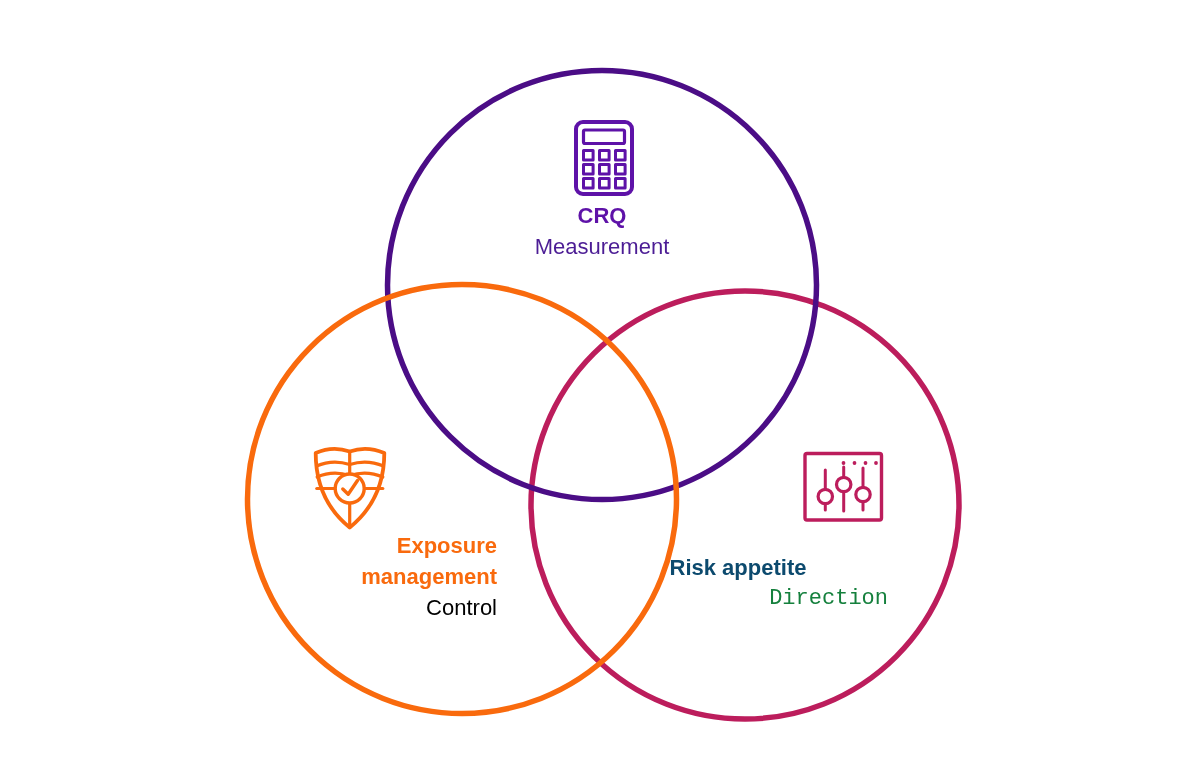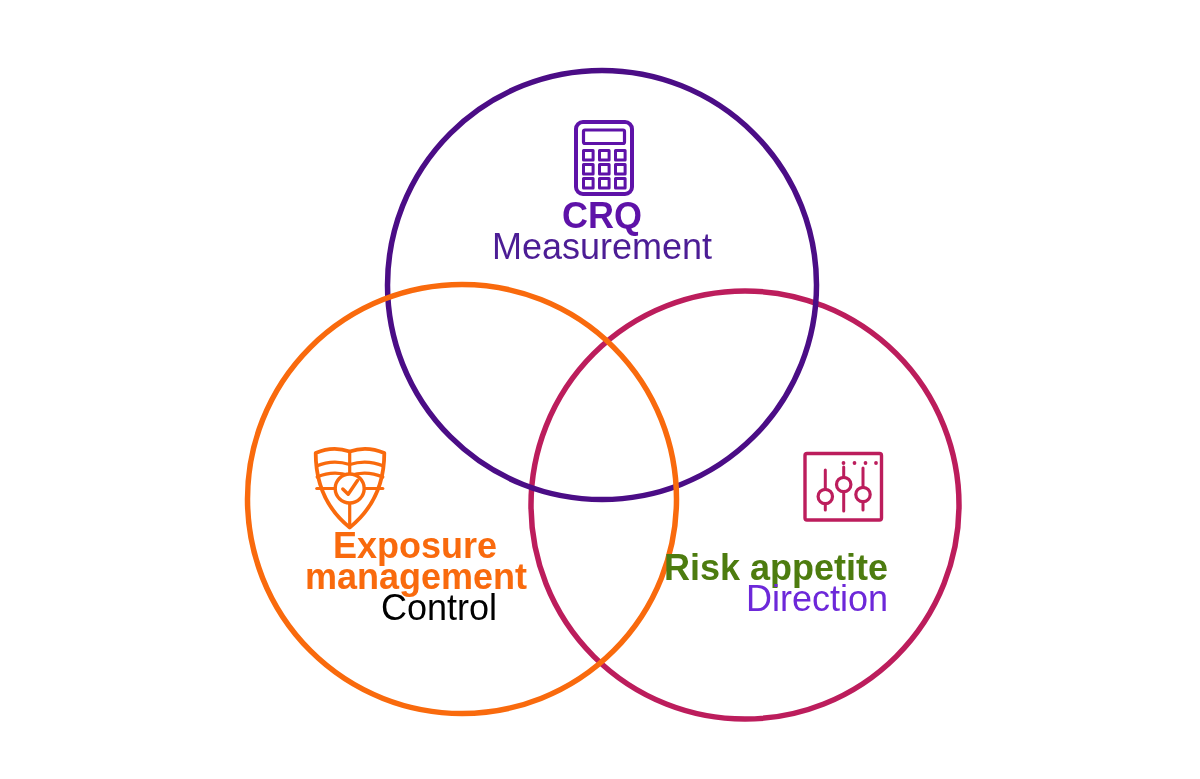--- a/index.html
+++ b/index.html
@@ -3,21 +3,21 @@
 <meta charset="utf-8">
 <title>Diagram</title>
 <style>
   html,body { margin:0; padding:0; background:#fff; }
   .stage {
     position:relative; width:1200px; height:779px;
     background:#fff; overflow:hidden;
     font-family:"Liberation Sans", sans-serif;
   }
   svg.venn-svg { position:absolute; left:0; top:0; }
-  .label-block { position:absolute; font-size:36px; line-height:31px; }
+  .label-block { position:absolute; font-size:22px; line-height:31px; }
   .t-title { font-weight:700; margin:0; }
   .t-sub   { font-weight:400; margin:0; }
   .crq-block      { left:452px; top:200px; width:300px; text-align:center; }
   .exposure-block { left:305px; top:530px; width:192px; text-align:right; }
   .risk-block     { left:588px; top:552px; width:300px; text-align:right; }
 </style>
 </head>
 <body>
 
 <div class="stage">
@@ -81,17 +81,17 @@
     <p class="t-title" style="color: rgb(94, 18, 168);">CRQ</p>
     <p class="t-sub" style="color: #4c1d95;">Measurement</p>
   </div>
 
   <div class="label-block exposure-block">
     <p class="t-title" style="color: rgb(249, 106, 13);">Exposure management</p>
     <p class="t-sub" style="color: #000000;">Control</p>
   </div>
 
   <div class="label-block risk-block">
-    <p class="t-title" style="color: #4d7c0f;">Risk appetite</p>
-    <p class="t-sub" style="color: #6d28d9;">Direction</p>
+    <p class="t-title" style="color: #0c4a6e; text-align: center;">Risk appetite</p>
+    <p class="t-sub" style="color: #15803d; font-family: Liberation Mono, monospace;">Direction</p>
   </div>
 
 </div>
 
 </body></html>

